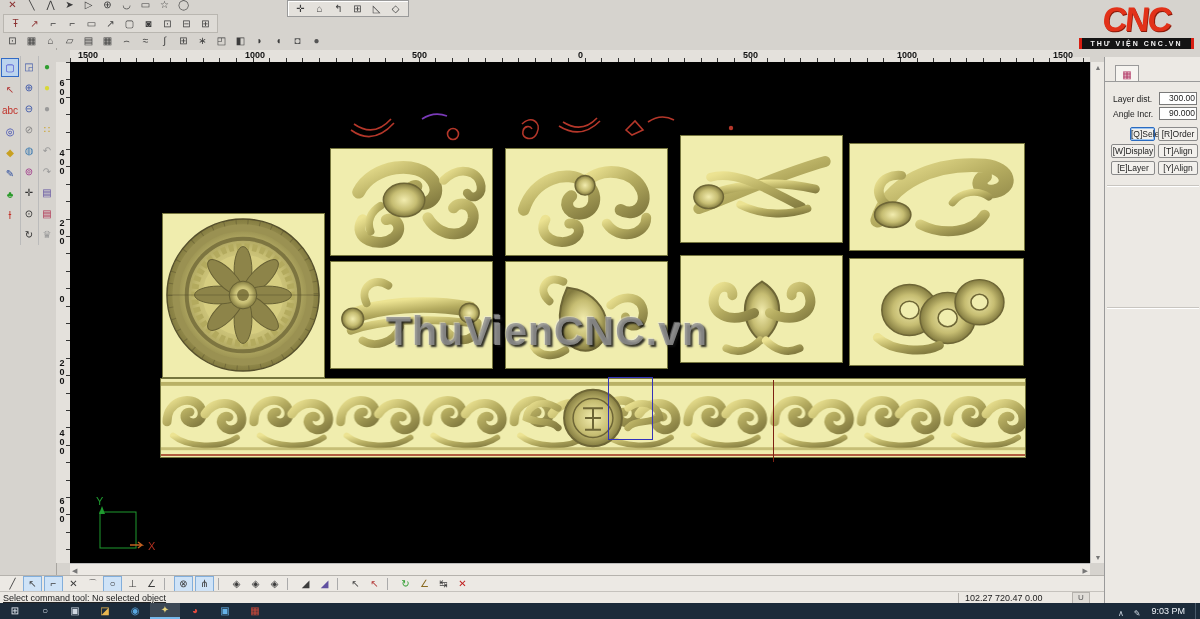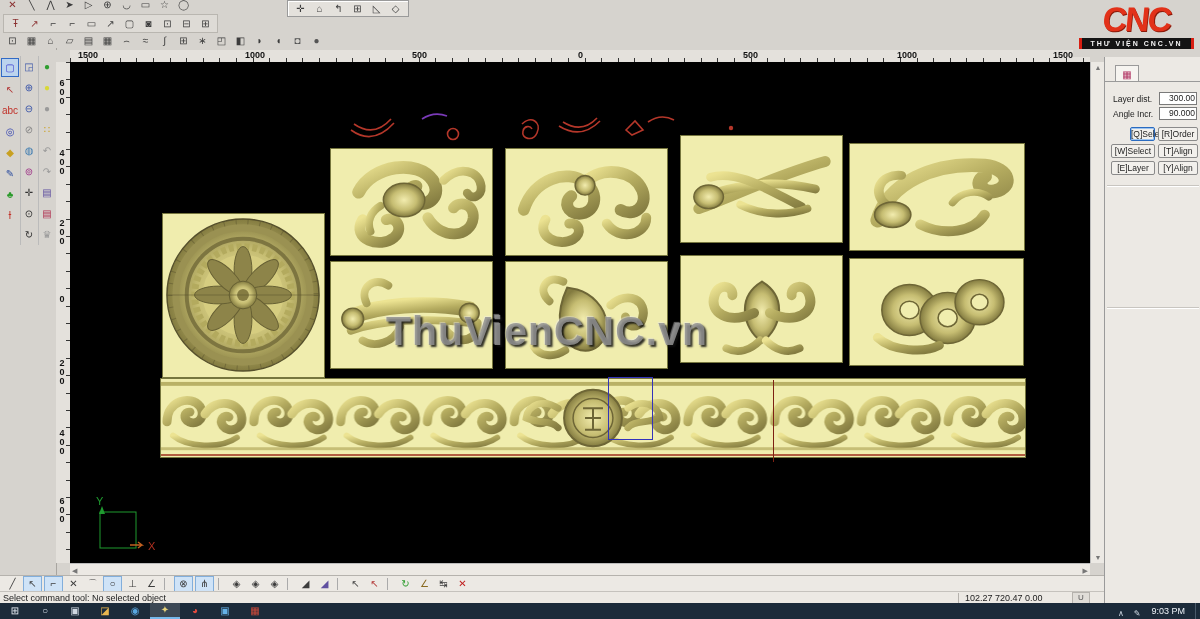--- a/index.html
+++ b/index.html
@@ -77,21 +77,21 @@
   .pbtns{display:grid;grid-template-columns:44px 40px;gap:3px;margin:7px 3px 0 6px;}
   .pbtn{height:14px;font-size:8.5px;font-family:"Liberation Sans",sans-serif;background:#f2f0ec;
         border:1px solid #8a8a8a;border-radius:2px;padding:0;cursor:default;color:#222;}
   .pbtn.focused{border:1px solid #2a6bc0;box-shadow:0 0 0 1px #9cc3ef inset;margin-left:19px;}
   .phr{margin:10px 2px;border-top:1px solid #c8c5c0;border-bottom:1px solid #fff;}
   
   .bottombar{position:absolute;left:0;top:575px;width:1104px;height:16px;background:#ece9e4;
              border-top:1px solid #b5b2ad;display:flex;align-items:center;padding-left:3px;box-sizing:border-box;}
   .statusbar{position:absolute;left:0;top:591px;width:1104px;height:12px;background:#ece9e4;
              border-top:1px solid #c5c2bd;font-size:9px;color:#222;}
-  .msg{position:absolute;left:3px;top:1px;}
+  .msg{position:absolute;left:3px;top:1px;text-decoration:underline;}
   .coords{position:absolute;left:958px;top:1px;border-left:1px solid #b5b2ad;padding-left:6px;}
   .ubox{position:absolute;left:1072px;top:0px;width:16px;height:10px;border:1px solid #b5b2ad;
         background:#e0ddd8;text-align:center;line-height:10px;font-size:8px;color:#555;}
   .wmfooter{position:absolute;left:440px;top:577px;z-index:60;font-size:21px;font-weight:bold;
             color:#9b9b9b;text-shadow:1px 1px 2px rgba(40,40,40,.9),-1px -1px 1px rgba(255,255,255,.6);}
   
   .taskbar{position:absolute;left:0;top:603px;width:1200px;height:16px;background:#1c2b3a;z-index:70;
            display:flex;align-items:center;}
   .tk-left{display:flex;align-items:center;height:16px;}
   .tkicon{display:inline-flex;align-items:center;justify-content:center;width:30px;height:16px;
@@ -449,21 +449,21 @@
         <span class="plabel">Layer dist.</span>
         <span class="pfield">300.00</span>
       </div>
       <div class="prow">
         <span class="plabel">Angle Incr.</span>
         <span class="pfield">90.000</span>
       </div>
       <div class="pbtns">
           <button class="pbtn focused">[Q]Select</button>
           <button class="pbtn">[R]Order</button>
-          <button class="pbtn">[W]Select</button>
+          <button class="pbtn">[W]Display</button>
           <button class="pbtn">[T]Align</button>
           <button class="pbtn">[E]Layer</button>
           <button class="pbtn">[Y]Align</button>
         </div>
       <div class="phr"></div>
       <div class="phr" style="margin-top:120px"></div>
     </div>
   </div>
 
   <div class="bottombar">

